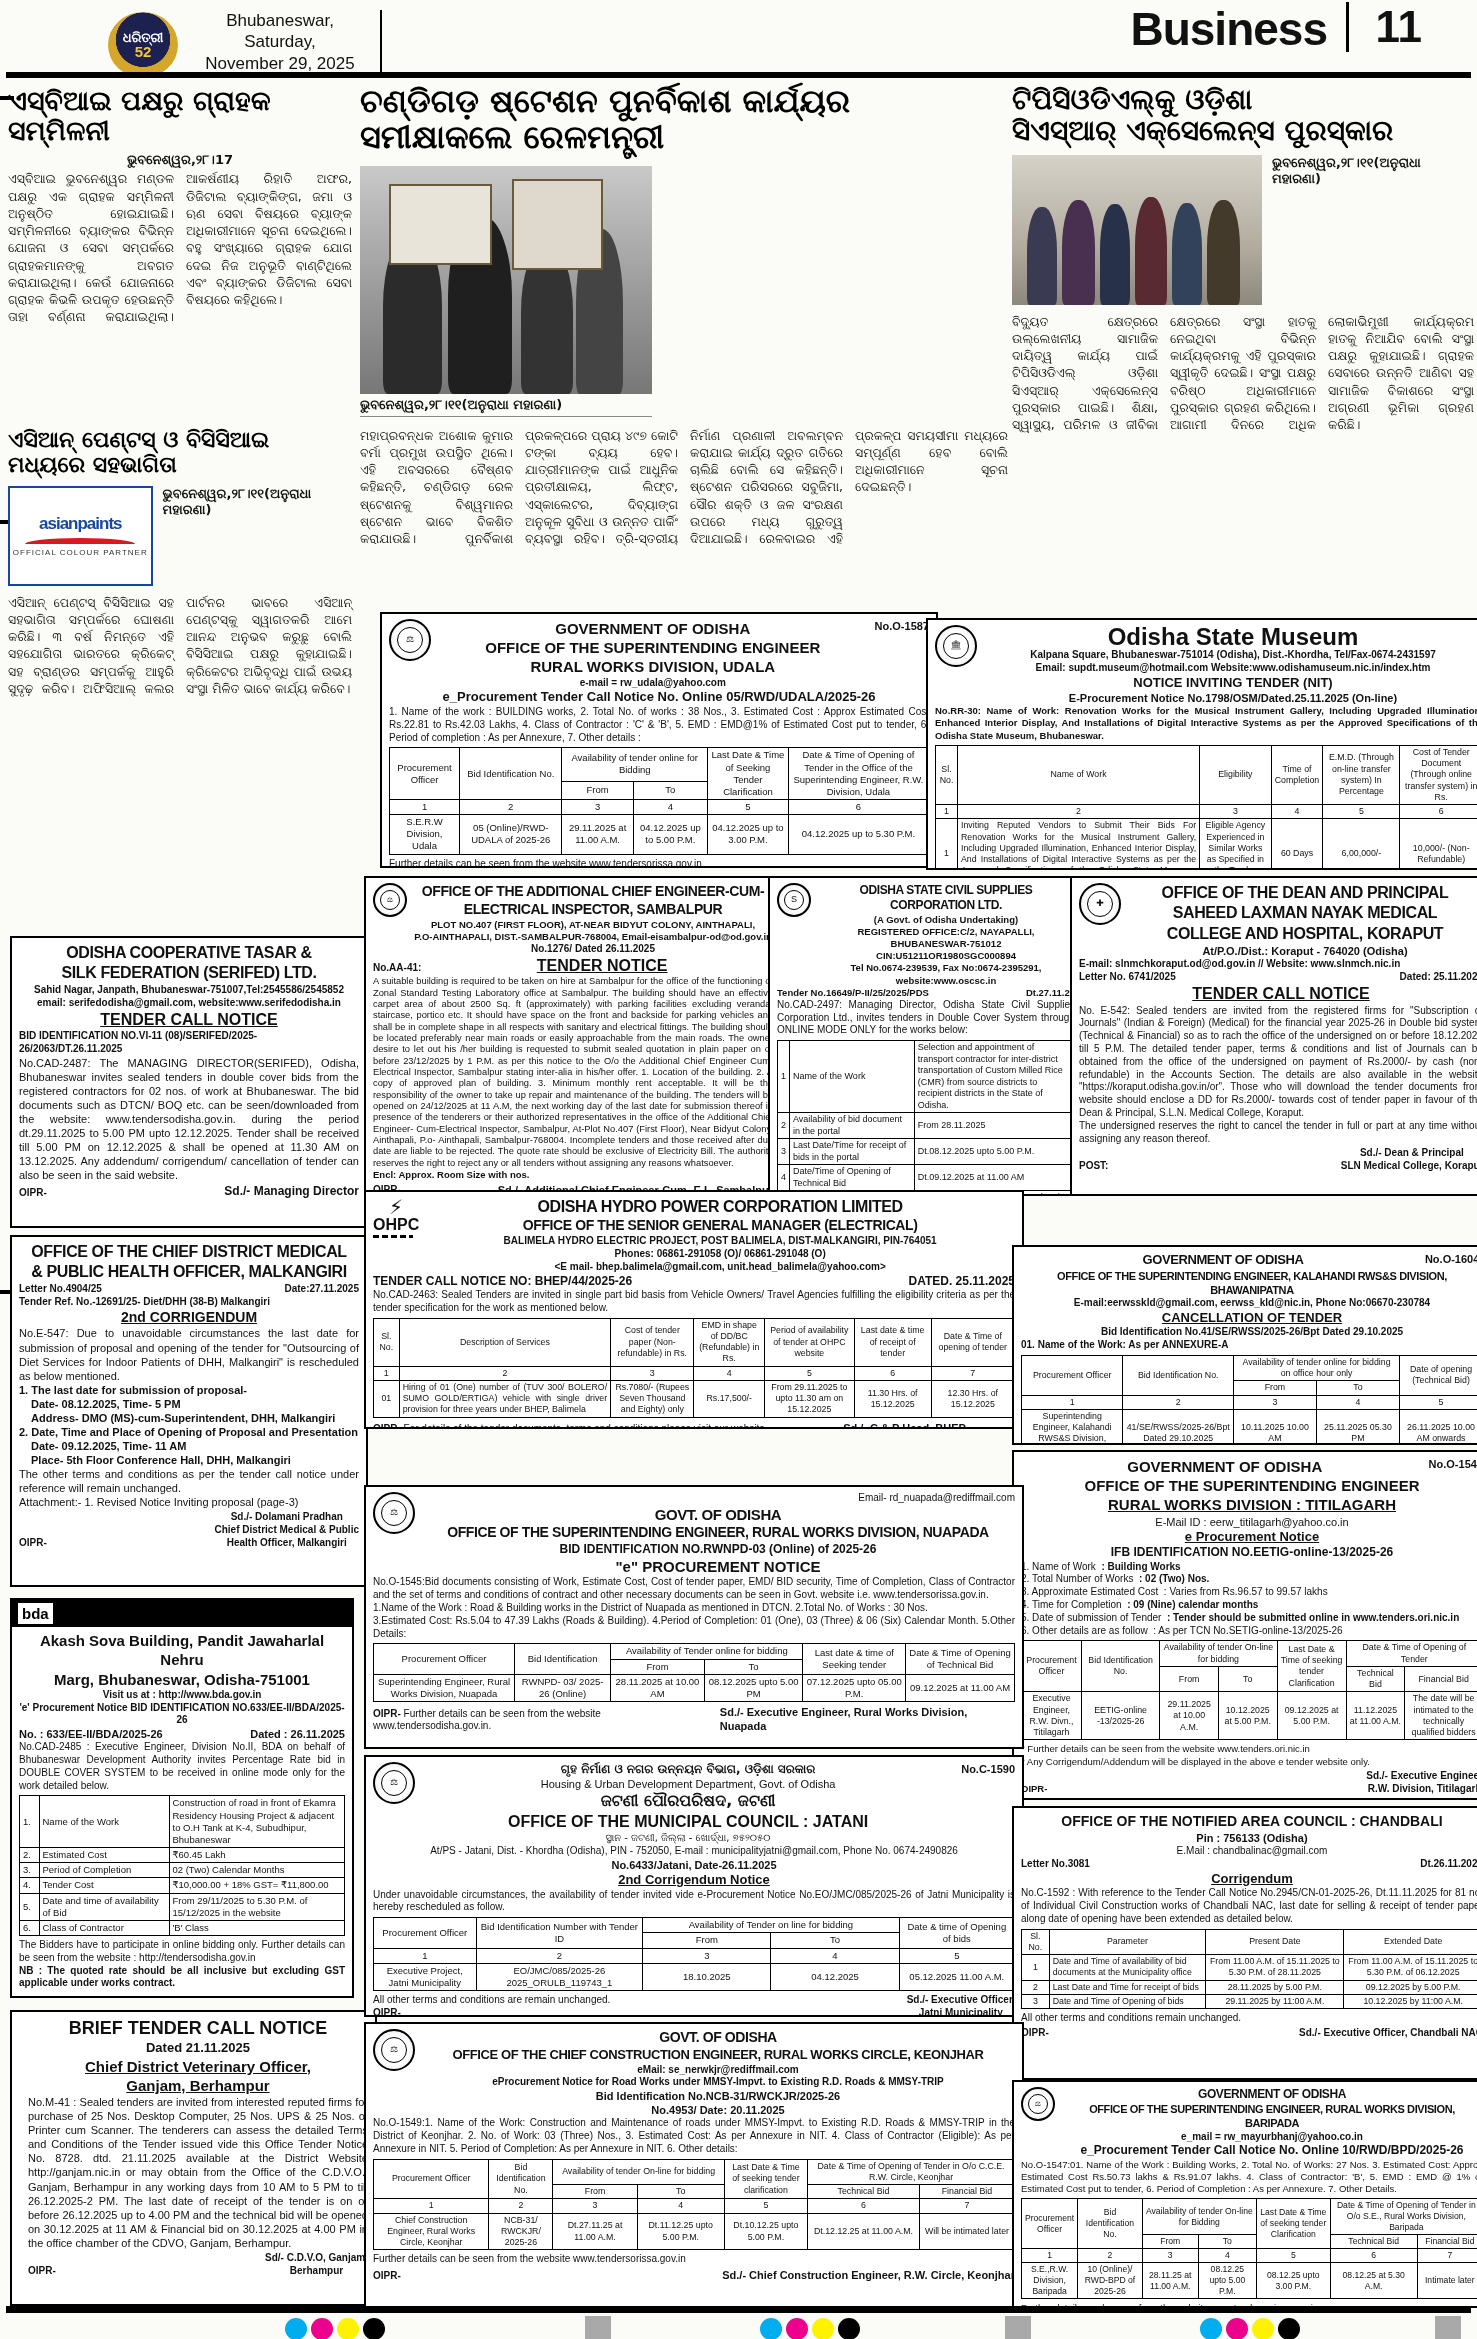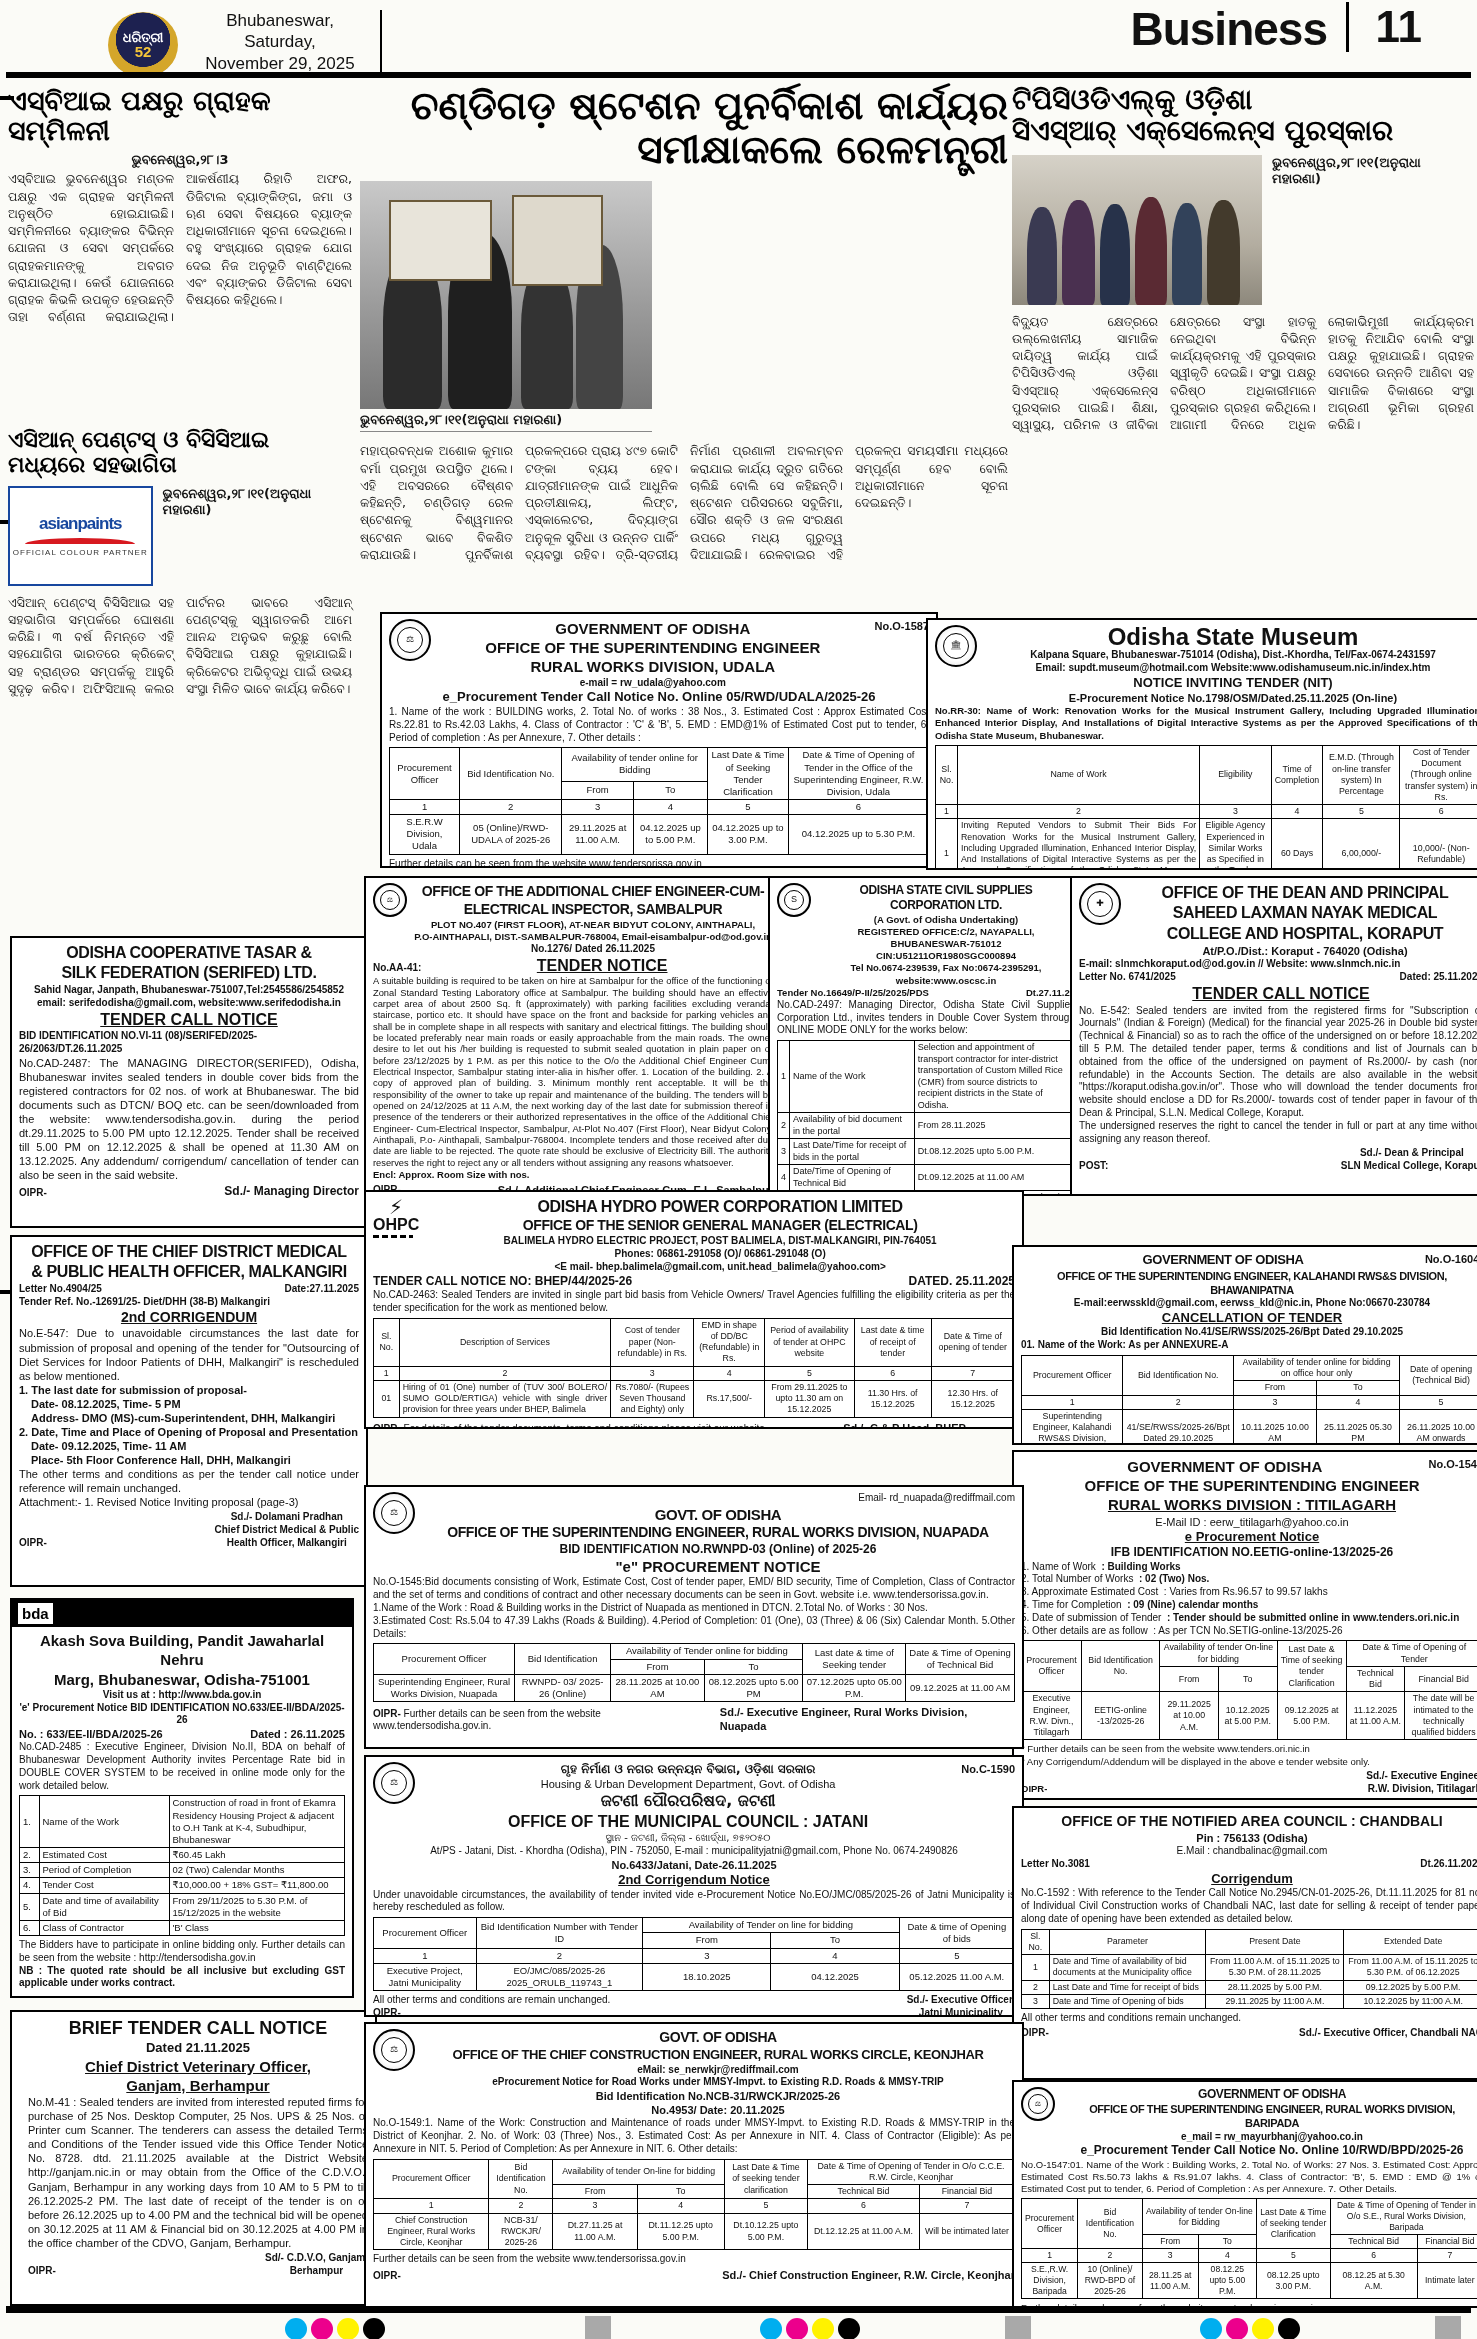--- a/index.html
+++ b/index.html
@@ -70,38 +70,38 @@
   </div>
   <div class="abs business">Business</div>
   <div class="abs pageno">11</div>
   <div class="abs hdr-rule"></div>
   <div class="abs regmark" style="top:96px;"></div>
   <div class="abs regmark" style="top:520px;"></div>
   <div class="abs regmark" style="top:1290px;"></div>
 
   <div class="abs" style="left:8px;top:86px;width:344px;">
     <div class="headline odia t18" style="font-size:27px;">ଏସ୍‌ବିଆଇ ପକ୍ଷରୁ ଗ୍ରାହକ ସମ୍ମିଳନୀ</div>
-    <div class="dateline odia ctr" style="margin:6px 0 2px;">ଭୁବନେଶ୍ୱର,୨୮।3</div>
+    <div class="dateline odia ctr" style="margin:6px 0 2px;">ଭୁବନେଶ୍ୱର,୨୮।17</div>
     <div class="bodytext odia cols2" style="height:248px;">ଏସ୍‌ବିଆଇ ଭୁବନେଶ୍ୱର ମଣ୍ଡଳ ପକ୍ଷରୁ ଏକ ଗ୍ରାହକ ସମ୍ମିଳନୀ ଅନୁଷ୍ଠିତ ହୋଇଯାଇଛି। ସମ୍ମିଳନୀରେ ବ୍ୟାଙ୍କର ବିଭିନ୍ନ ଯୋଜନା ଓ ସେବା ସମ୍ପର୍କରେ ଗ୍ରାହକମାନଙ୍କୁ ଅବଗତ କରାଯାଇଥିଲା। କେଉଁ ଯୋଜନାରେ ଗ୍ରାହକ କିଭଳି ଉପକୃତ ହେଉଛନ୍ତି ତାହା ବର୍ଣ୍ଣନା କରାଯାଇଥିଲା। ଆକର୍ଷଣୀୟ ରିହାତି ଅଫର, ଡିଜିଟାଲ ବ୍ୟାଙ୍କିଙ୍ଗ, ଜମା ଓ ଋଣ ସେବା ବିଷୟରେ ବ୍ୟାଙ୍କ ଅଧିକାରୀମାନେ ସୂଚନା ଦେଇଥିଲେ। ବହୁ ସଂଖ୍ୟାରେ ଗ୍ରାହକ ଯୋଗ ଦେଇ ନିଜ ଅନୁଭୂତି ବାଣ୍ଟିଥିଲେ ଏବଂ ବ୍ୟାଙ୍କର ଡିଜିଟାଲ ସେବା ବିଷୟରେ କହିଥିଲେ।</div>
     <div class="headline odia" style="font-size:22px;margin:10px 0 8px;">ଏସିଆନ୍ ପେଣ୍ଟସ୍ ଓ ବିସିସିଆଇ ମଧ୍ୟରେ ସହଭାଗିତା</div>
     <div style="display:flex;gap:10px;align-items:flex-start;">
       <div class="ap-box">
         <span class="ap-word">asianpaints</span>
         <span class="ap-swoosh"></span>
         <span class="ap-cap">OFFICIAL COLOUR PARTNER</span>
       </div>
       <div>
         <div class="dateline odia">ଭୁବନେଶ୍ୱର,୨୮।୧୧(ଅନୁରାଧା ମହାରଣା)</div>
       </div>
     </div>
     <div class="bodytext odia cols2" style="height:430px;margin-top:8px;">ଏସିଆନ୍ ପେଣ୍ଟସ୍ ବିସିସିଆଇ ସହ ସହଭାଗିତା ସମ୍ପର୍କରେ ଘୋଷଣା କରିଛି। ୩ ବର୍ଷ ନିମନ୍ତେ ଏହି ସହଯୋଗିତା ଭାରତରେ କ୍ରିକେଟ୍ ସହ ବ୍ରାଣ୍ଡର ସମ୍ପର୍କକୁ ଆହୁରି ସୁଦୃଢ଼ କରିବ। ଅଫିସିଆଲ୍ କଲର ପାର୍ଟନର ଭାବରେ ଏସିଆନ୍ ପେଣ୍ଟସ୍‌କୁ ସ୍ୱାଗତକରି ଆମେ ଆନନ୍ଦ ଅନୁଭବ କରୁଛୁ ବୋଲି ବିସିସିଆଇ ପକ୍ଷରୁ କୁହାଯାଇଛି। କ୍ରିକେଟର ଅଭିବୃଦ୍ଧି ପାଇଁ ଉଭୟ ସଂସ୍ଥା ମିଳିତ ଭାବେ କାର୍ଯ୍ୟ କରିବେ।</div>
   </div>
 
   <div class="abs" style="left:360px;top:84px;width:648px;">
-    <div class="headline odia" style="font-size:39px;text-align:right;">ଚଣ୍ଡିଗଡ଼ ଷ୍ଟେଶନ ପୁନର୍ବିକାଶ କାର୍ଯ୍ୟର ସମୀକ୍ଷାକଲେ ରେଳମନ୍ତ୍ରୀ</div>
+    <div class="headline odia" style="font-size:32px;">ଚଣ୍ଡିଗଡ଼ ଷ୍ଟେଶନ ପୁନର୍ବିକାଶ କାର୍ଯ୍ୟର ସମୀକ୍ଷାକଲେ ରେଳମନ୍ତ୍ରୀ</div>
     <div style="display:flex;gap:12px;margin-top:10px;">
       <div style="width:292px;flex:0 0 auto;">
         <div class="photo" style="width:292px;height:228px;">
           <div class="blob" style="left:8%;top:30%;width:20%;height:70%;background:#2b2b2b;"></div>
           <div class="blob" style="left:30%;top:22%;width:22%;height:78%;background:#1f1f1f;"></div>
           <div class="blob" style="left:55%;top:35%;width:18%;height:65%;background:#333;"></div>
           <div class="blob" style="left:74%;top:28%;width:16%;height:72%;background:#444;"></div>
           <div style="position:absolute;left:10%;top:8%;width:34%;height:34%;background:#e8e4da;border:2px solid #6b5a3a;"></div>
           <div style="position:absolute;left:52%;top:6%;width:30%;height:38%;background:#ded9cc;border:2px solid #6b5a3a;"></div>
         </div>

